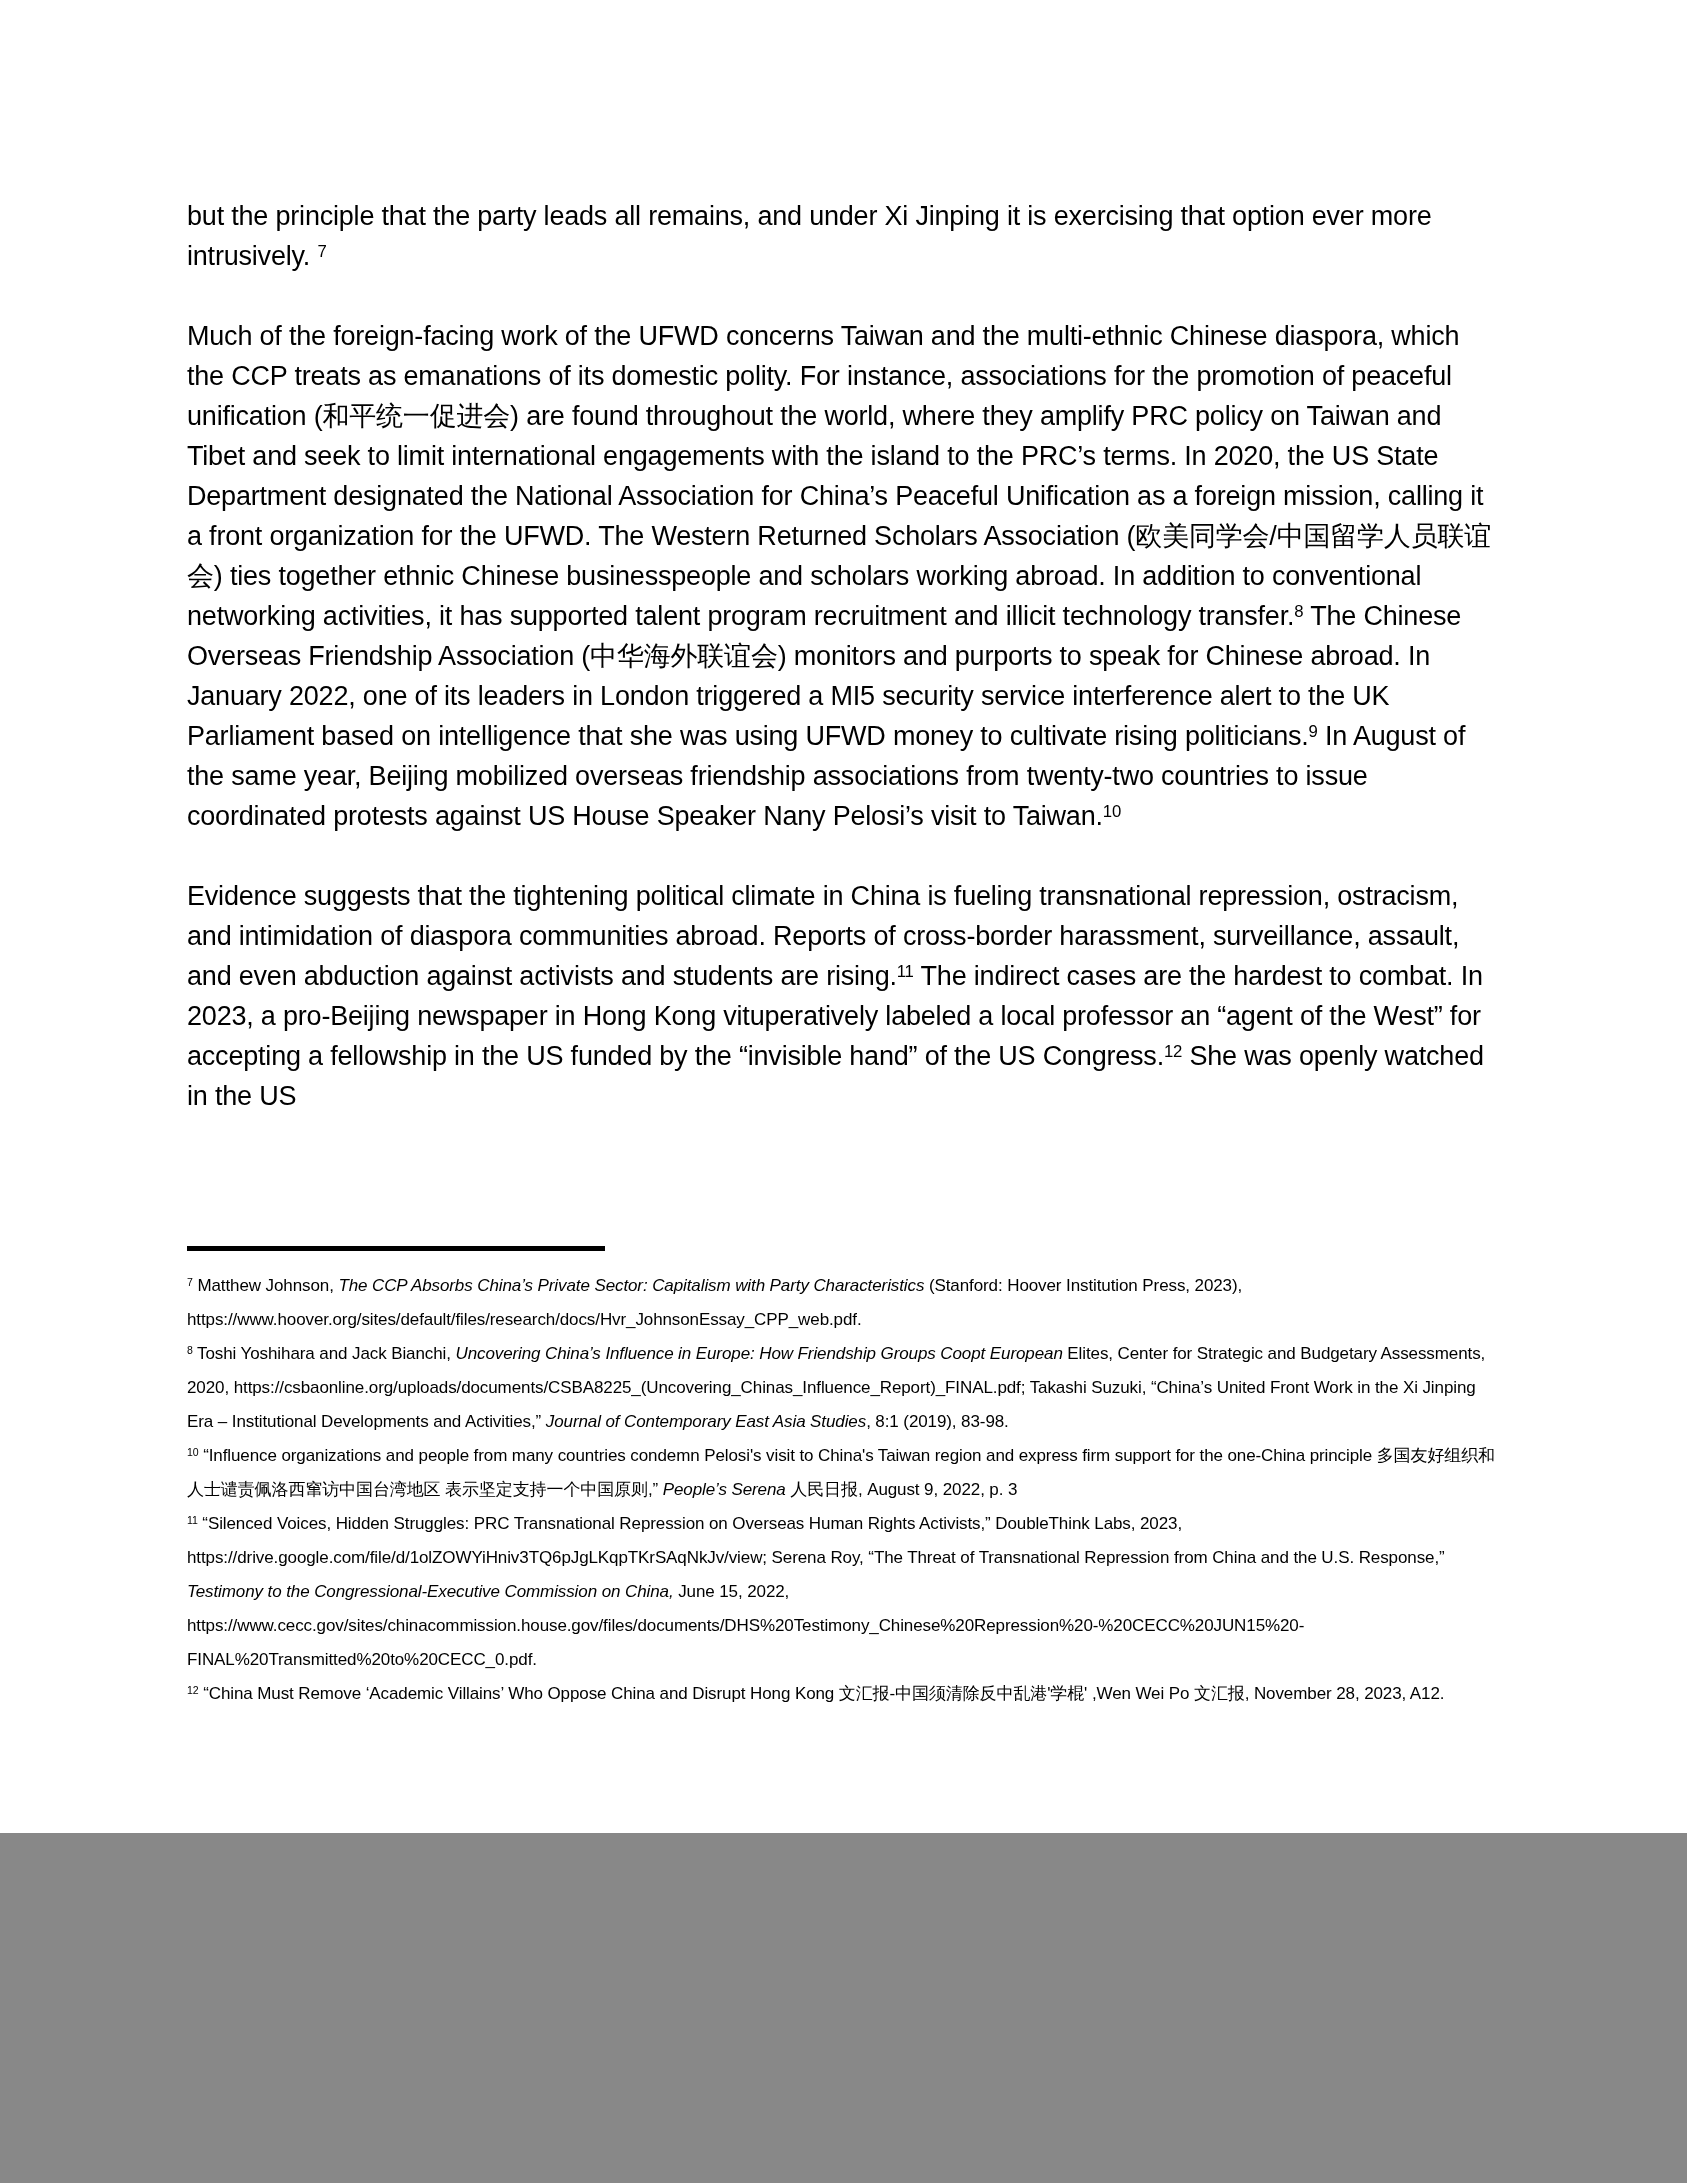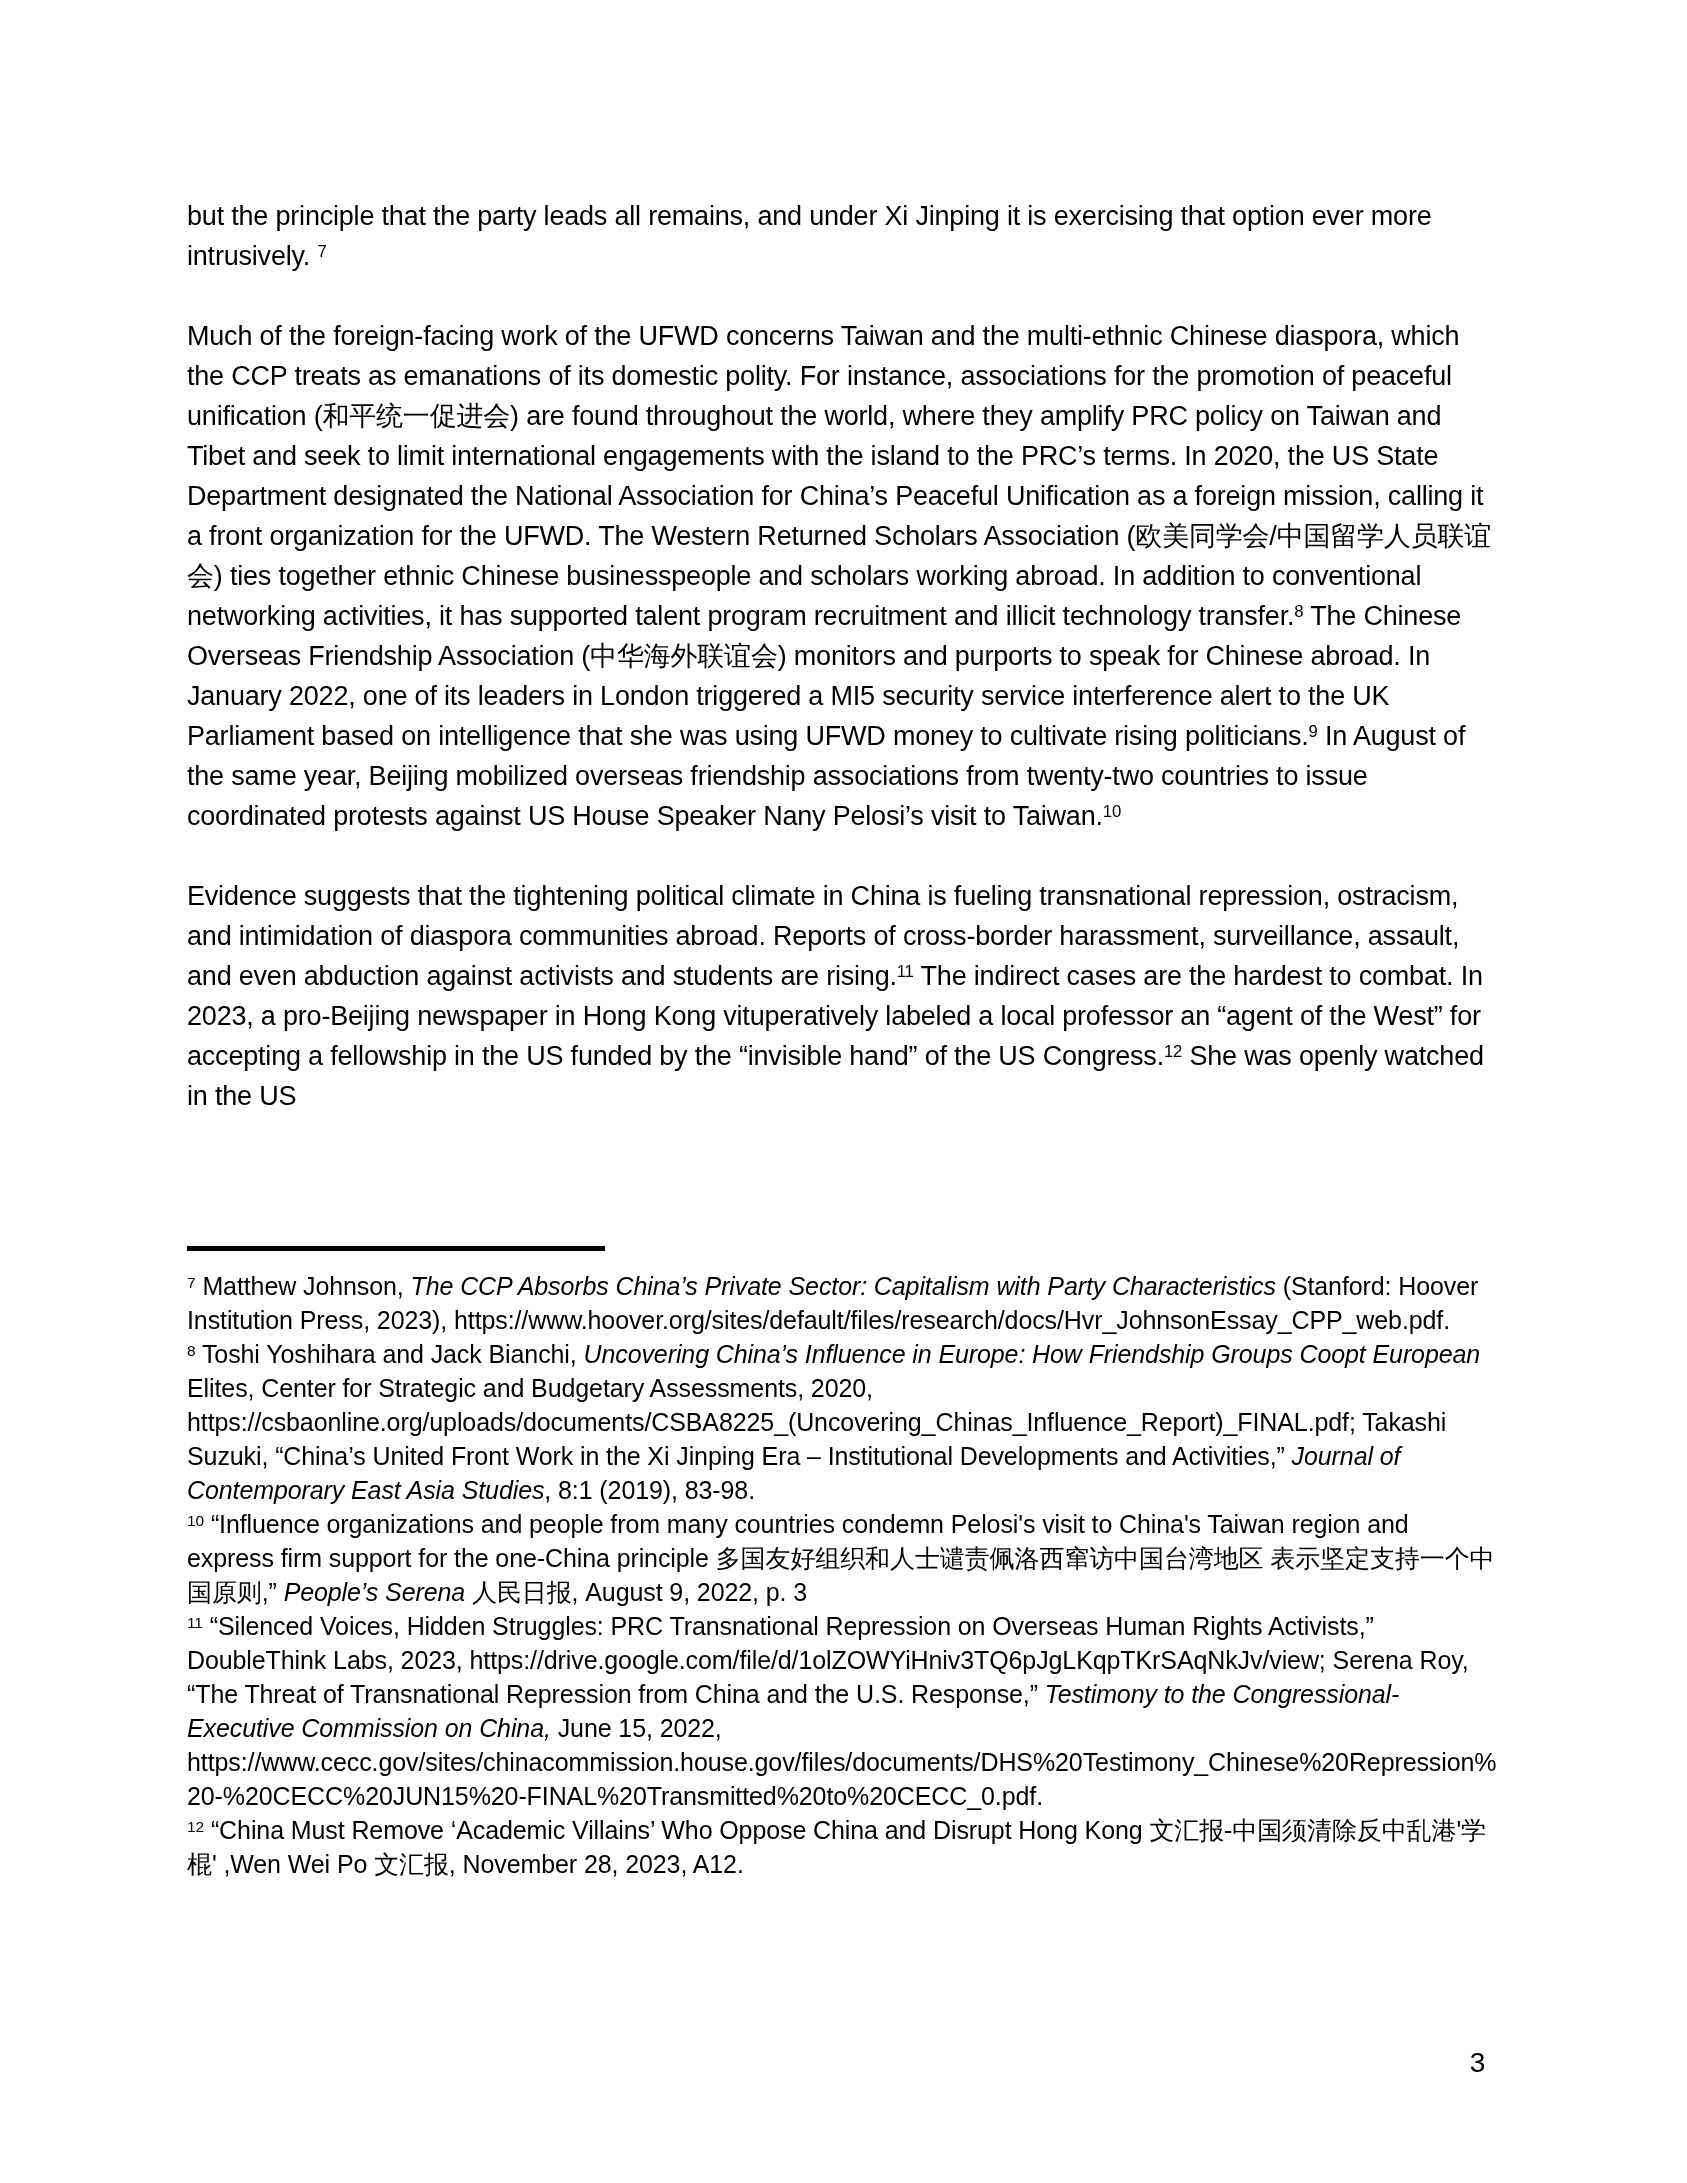--- a/index.html
+++ b/index.html
@@ -1,19 +1,19 @@
 <!DOCTYPE html>
 <html style="font-size:10.6px"><head>
 <meta charset="utf-8">
 <style>
   html, body { margin: 0; padding: 0; background: #888; }
   .page {
     position: relative;
     width: 1687px;
-    height: 2183px;
+    height: 1833px;
     background: #ffffff;
     color: #000000;
     font-family: "Liberation Sans", "DejaVu Sans", sans-serif;
     overflow: hidden;
   }
   .body-text {
     position: absolute;
     left: 187px;
     top: 196px;
     width: 1313px;
@@ -28,21 +28,21 @@
     top: 1246px;
     width: 418px;
     height: 4.6px;
     background: #000000;
   }
   .footnotes {
     position: absolute;
     left: 187px;
     top: 1269px;
     width: 1313px;
-    font-size: 25px;
+    font-size: 17px;
     line-height: 34px;
     letter-spacing: -0.1px;
   }
   .fn { margin: 0; overflow-wrap: anywhere; }
   .fn-ref {
     font-size: 0.62em;
     line-height: 0;
     vertical-align: baseline;
     position: relative;
     top: -0.48em;

